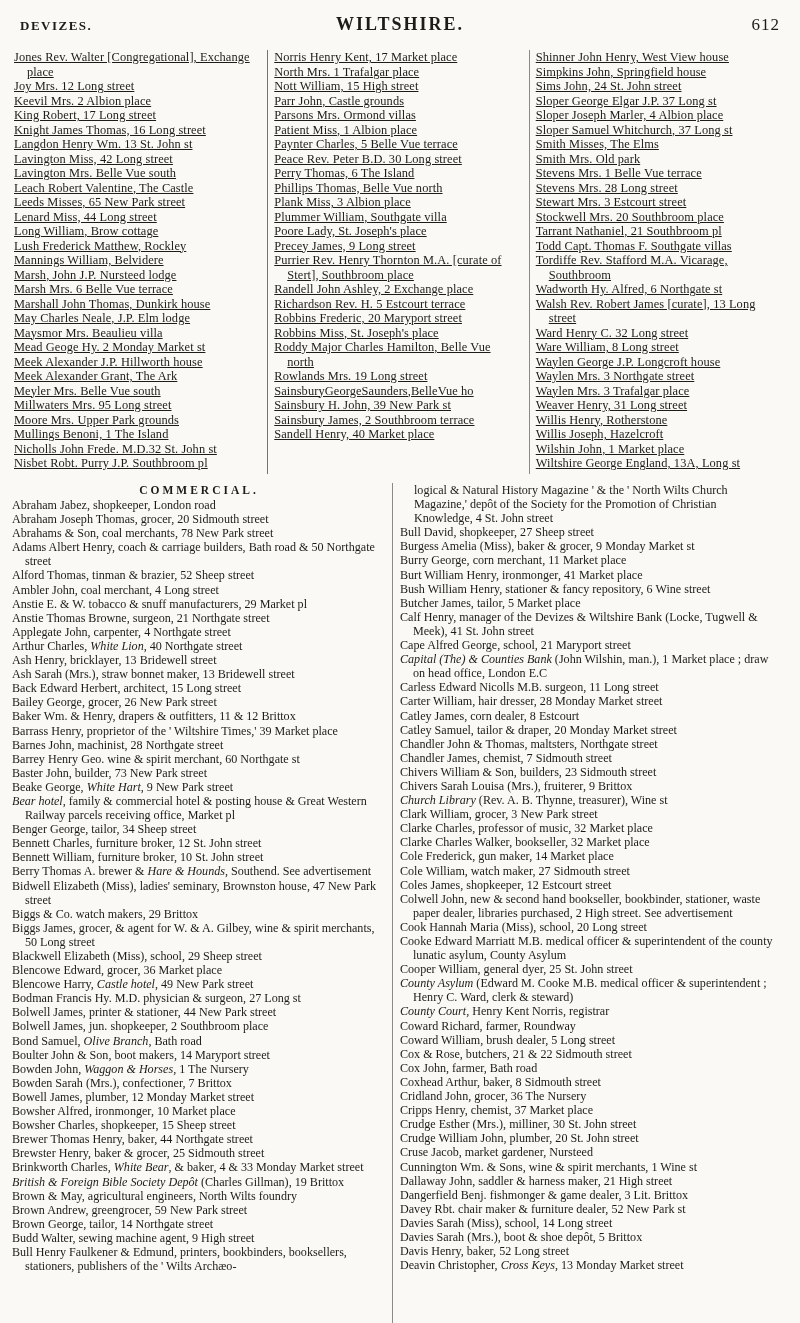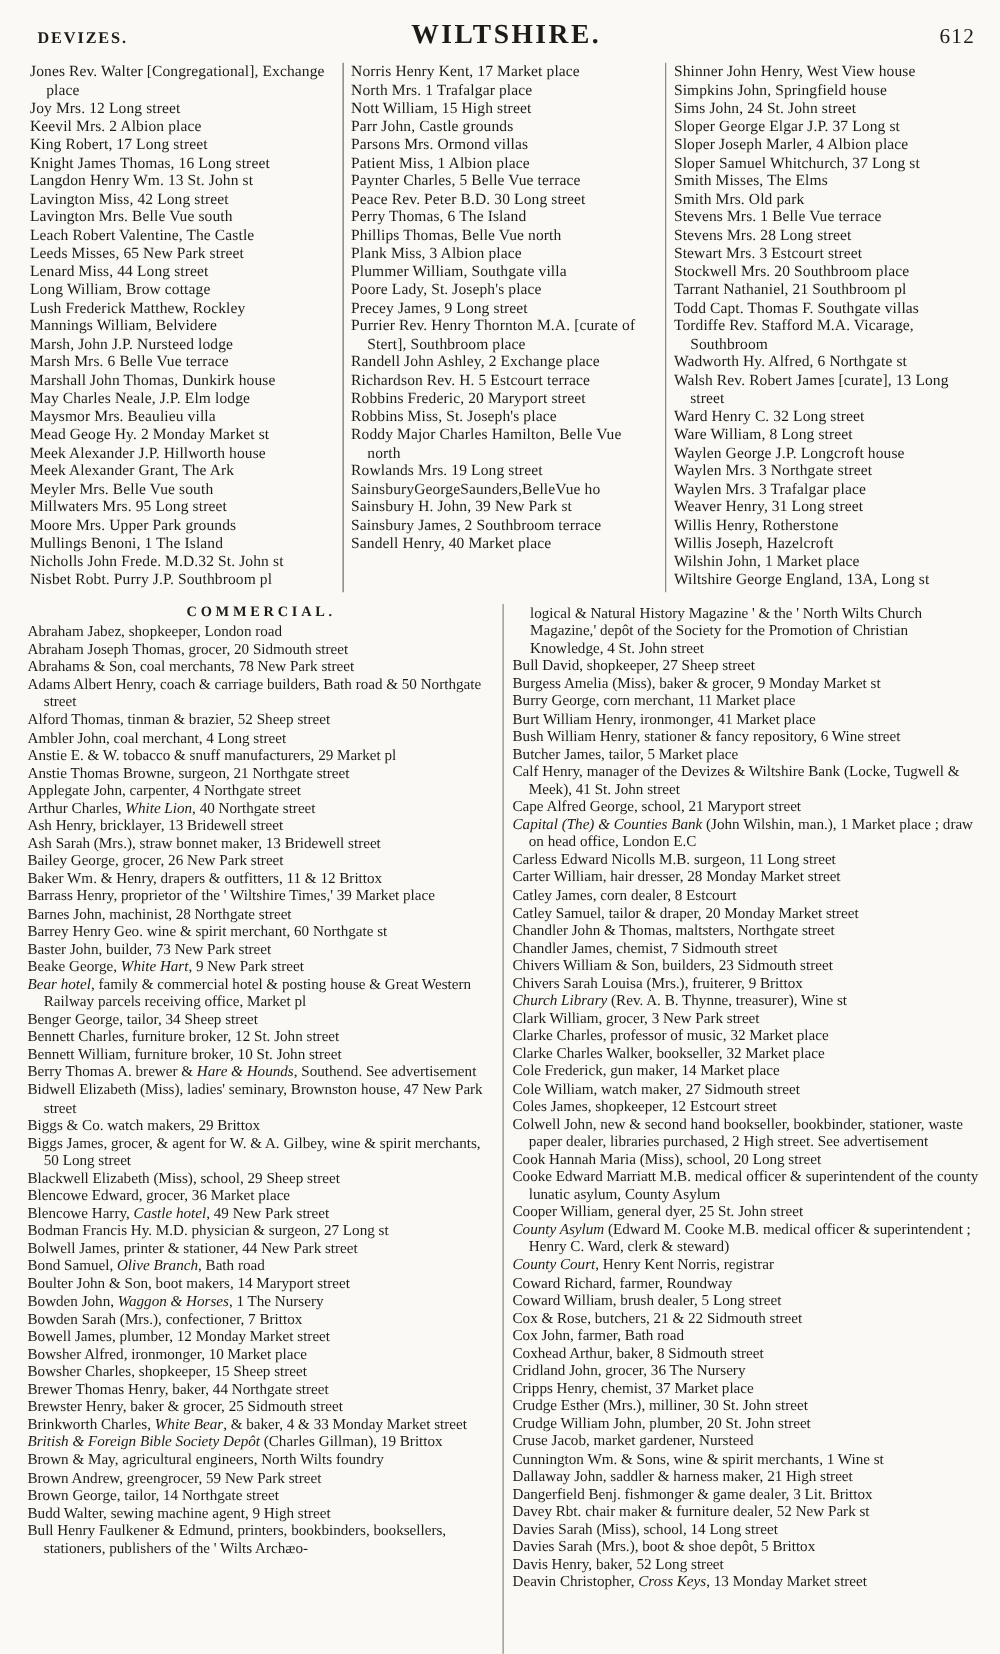--- a/index.html
+++ b/index.html
@@ -7,51 +7,52 @@
     width:800px;height:1323px;
     background:#faf9f5;
     color:#1e1c19;
     font-family:"Liberation Serif", serif;
     overflow:hidden;
     position:relative;
   }
   .page{
     box-sizing:border-box;
     width:800px;height:1323px;
-    padding:10px 12px 6px 22px;
+    padding:10px 12px 6px 12px;
   }
   
   .pagehead{
     display:flex;align-items:baseline;
     padding:4px 8px 2px 8px;
     height:26px;
   }
   .head-left{
     width:190px;
     font-weight:bold;font-size:13px;letter-spacing:1.5px;
   }
   .head-center{
     flex:1;text-align:center;
-    font-weight:bold;font-size:22px;letter-spacing:2px;
+    font-weight:bold;font-size:18px;letter-spacing:2px;
   }
   .head-right{
     width:190px;text-align:right;
     font-size:17px;letter-spacing:1px;
   }
   
   .residents{
     display:flex;
     margin-top:8px;
     height:424px;
     overflow:hidden;
   }
   .res-col{
     box-sizing:border-box;
     overflow:hidden;
     padding:0 5px 0 2px;
+    text-decoration:underline;
   }
   .res-col1{width:258px;}
   .res-col2{width:246px;border-left:1px solid #737373;padding-left:6px;}
   .res-col3{width:262px;border-left:1px solid #8d8a84;padding-left:6px;margin-left:18px;}
   .residents .entry{
     font-size:12.4px;line-height:14.5px;letter-spacing:0.1px;
     padding-left:13px;text-indent:-13px;
     white-space:normal;
   }
   
@@ -191,40 +192,42 @@
           <div class="entry">Abrahams &amp; Son, coal merchants, 78 New Park street</div>
           <div class="entry">Adams Albert Henry, coach &amp; carriage builders, Bath road &amp; 50 Northgate street</div>
           <div class="entry">Alford Thomas, tinman &amp; brazier, 52 Sheep street</div>
           <div class="entry">Ambler John, coal merchant, 4 Long street</div>
           <div class="entry">Anstie E. &amp; W. tobacco &amp; snuff manufacturers, 29 Market pl</div>
           <div class="entry">Anstie Thomas Browne, surgeon, 21 Northgate street</div>
           <div class="entry">Applegate John, carpenter, 4 Northgate street</div>
           <div class="entry">Arthur Charles, <i>White Lion</i>, 40 Northgate street</div>
           <div class="entry">Ash Henry, bricklayer, 13 Bridewell street</div>
           <div class="entry">Ash Sarah (Mrs.), straw bonnet maker, 13 Bridewell street</div>
+          <div class="entry">Back Edward Herbert, architect, 15 Long street</div>
           <div class="entry">Bailey George, grocer, 26 New Park street</div>
           <div class="entry">Baker Wm. &amp; Henry, drapers &amp; outfitters, 11 &amp; 12 Brittox</div>
           <div class="entry">Barrass Henry, proprietor of the ' Wiltshire Times,' 39 Market place</div>
           <div class="entry">Barnes John, machinist, 28 Northgate street</div>
           <div class="entry">Barrey Henry Geo. wine &amp; spirit merchant, 60 Northgate st</div>
           <div class="entry">Baster John, builder, 73 New Park street</div>
           <div class="entry">Beake George, <i>White Hart</i>, 9 New Park street</div>
           <div class="entry"><i>Bear hotel</i>, family &amp; commercial hotel &amp; posting house &amp; Great Western Railway parcels receiving office, Market pl</div>
           <div class="entry">Benger George, tailor, 34 Sheep street</div>
           <div class="entry">Bennett Charles, furniture broker, 12 St. John street</div>
           <div class="entry">Bennett William, furniture broker, 10 St. John street</div>
           <div class="entry">Berry Thomas A. brewer &amp; <i>Hare &amp; Hounds</i>, Southend. See advertisement</div>
           <div class="entry">Bidwell Elizabeth (Miss), ladies' seminary, Brownston house, 47 New Park street</div>
           <div class="entry">Biggs &amp; Co. watch makers, 29 Brittox</div>
           <div class="entry">Biggs James, grocer, &amp; agent for W. &amp; A. Gilbey, wine &amp; spirit merchants, 50 Long street</div>
           <div class="entry">Blackwell Elizabeth (Miss), school, 29 Sheep street</div>
           <div class="entry">Blencowe Edward, grocer, 36 Market place</div>
           <div class="entry">Blencowe Harry, <i>Castle hotel</i>, 49 New Park street</div>
           <div class="entry">Bodman Francis Hy. M.D. physician &amp; surgeon, 27 Long st</div>
           <div class="entry">Bolwell James, printer &amp; stationer, 44 New Park street</div>
+          <div class="entry">Bolwell James, jun. shopkeeper, 2 Southbroom place</div>
           <div class="entry">Bond Samuel, <i>Olive Branch</i>, Bath road</div>
           <div class="entry">Boulter John &amp; Son, boot makers, 14 Maryport street</div>
           <div class="entry">Bowden John, <i>Waggon &amp; Horses</i>, 1 The Nursery</div>
           <div class="entry">Bowden Sarah (Mrs.), confectioner, 7 Brittox</div>
           <div class="entry">Bowell James, plumber, 12 Monday Market street</div>
           <div class="entry">Bowsher Alfred, ironmonger, 10 Market place</div>
           <div class="entry">Bowsher Charles, shopkeeper, 15 Sheep street</div>
           <div class="entry">Brewer Thomas Henry, baker, 44 Northgate street</div>
           <div class="entry">Brewster Henry, baker &amp; grocer, 25 Sidmouth street</div>
           <div class="entry">Brinkworth Charles, <i>White Bear</i>, &amp; baker, 4 &amp; 33 Monday Market street</div>

